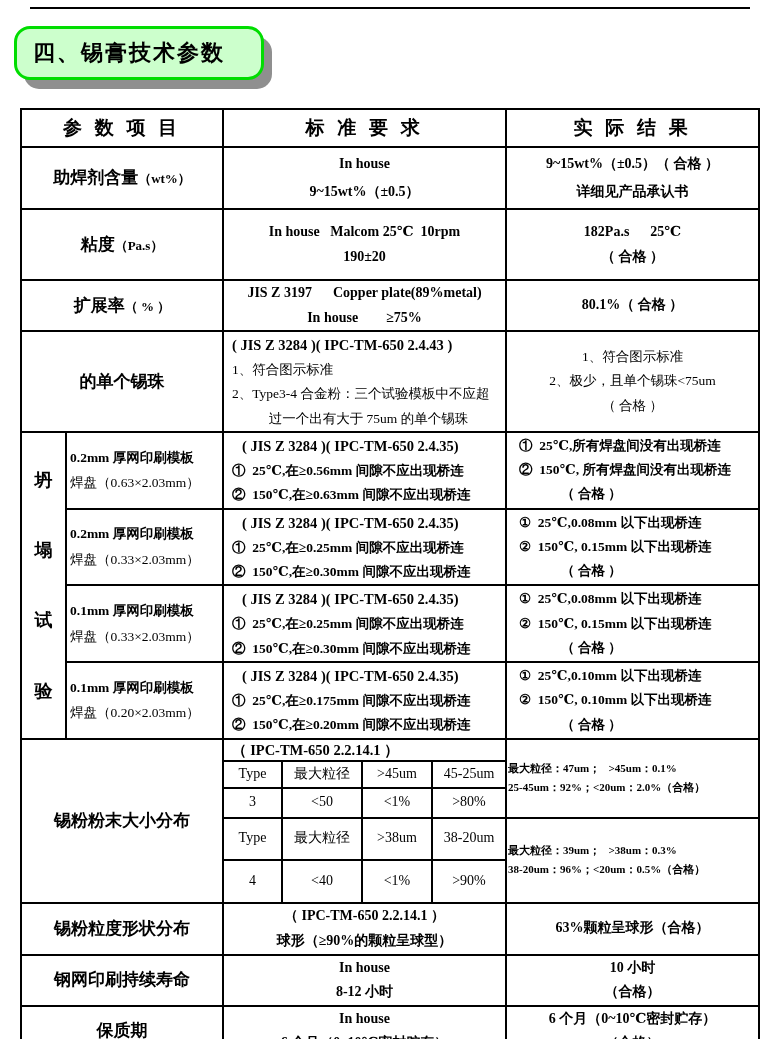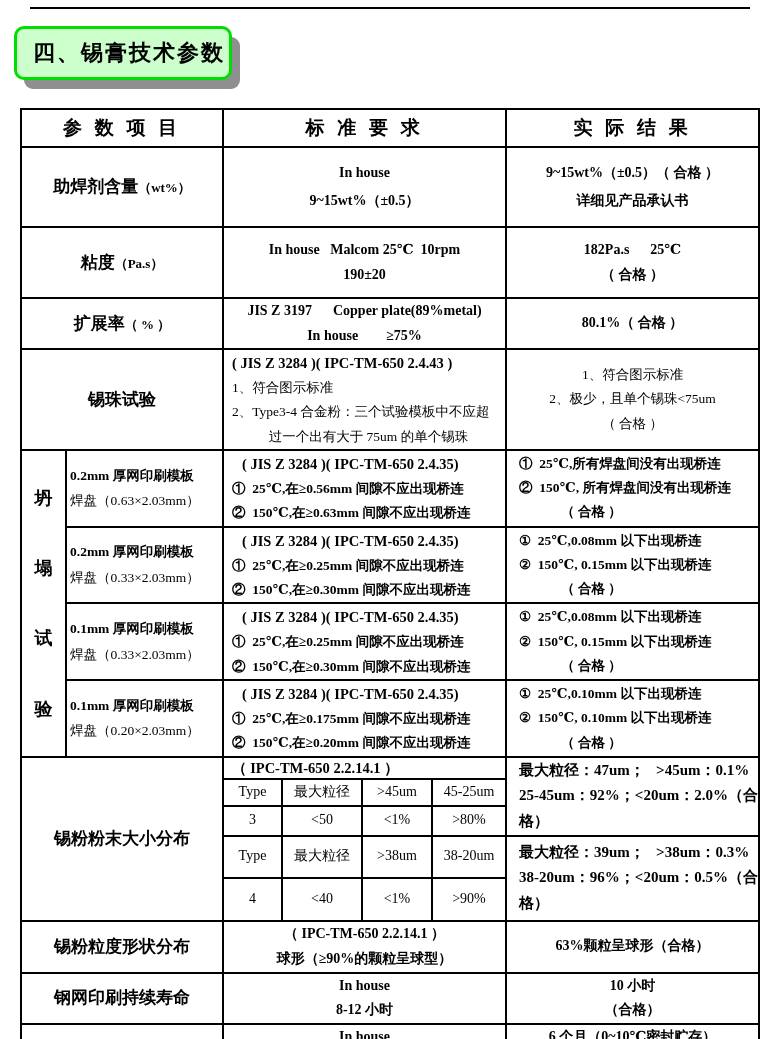--- a/index.html
+++ b/index.html
@@ -1,41 +1,41 @@
 <!DOCTYPE html>
 <html><head>
 <meta charset="utf-8">
 <style>
   html,body{margin:0;padding:0;background:#fff;}
   .page{position:relative;width:780px;height:1039px;background:#ffffff;overflow:hidden;
         font-family:"Liberation Serif","DejaVu Serif",serif;color:#000;}
   .top-rule{position:absolute;left:30px;top:7px;width:720px;height:2px;background:#000;}
   .title-box{position:absolute;left:14px;top:26px;display:inline-block;
-             background:#ccffcc;border:3px solid #00dd00;border-radius:10px;
-             padding:9px 4px 9px 16px;box-shadow:9px 10px 0 -1px #8f8f8f;}
+             background:#ccffcc;border:3px solid #00dd00;border-radius:16px;
+             padding:9px 36px 9px 16px;box-shadow:9px 10px 0 -1px #8f8f8f;}
   .title-box span{font-size:22px;font-weight:bold;letter-spacing:2px;}
   table.main{position:absolute;left:20px;top:108px;width:738px;border-collapse:collapse;table-layout:fixed;}
   td{border:2px solid #000;padding:0;vertical-align:middle;text-align:center;
      font-size:14px;line-height:1.75;overflow:hidden;}
   .pre{white-space:pre-wrap;font-weight:bold;}
   .b{font-weight:bold;}
   .hdr{font-size:19px;font-weight:bold;letter-spacing:4px;}
   .plabel{font-size:17px;font-weight:bold;}
   .plabel .unit{font-size:13px;}
   .vlabel{font-size:18px;font-weight:bold;white-space:pre-line;line-height:3.9;}
   .sublabel{text-align:left;padding-left:3px;font-size:13.5px;line-height:1.9;}
   .left{text-align:left;padding-left:8px;}
   .std-collapse{font-size:13.5px;line-height:1.8;}
   .std-collapse .shdr{font-size:14.5px;margin-left:10px;}
   .res-collapse{font-size:13.5px;line-height:1.8;padding-left:12px;}
   .res-collapse .pass{padding-left:42px;}
   .ball-std{font-size:13.5px;line-height:1.8;}
   .ball-std .shdr{font-size:14.5px;text-align:left;}
   .ball-std .cen{text-align:center;}
-  .powder-res{font-size:15px;line-height:1.7;padding-left:12px;}
+  .powder-res{font-size:11px;line-height:1.7;padding-left:1px;}
   .gap2>div{line-height:2.0;}
 </style>
 </head>
 <body>
 
 <div class="page">
   <div class="top-rule"></div>
 
   <div class="title-box">
     <span>四、锡膏技术参数</span>
@@ -52,21 +52,21 @@
         <col style="width:253px">
     </colgroup>
 
     <tbody>
         <tr style="height:38px">
       <td colspan="2" class="hdr">参 数 项 目</td>
       <td colspan="4" class="hdr">标 准 要 求</td>
       <td class="hdr">实 际 结 果</td>
     </tr>
 
-    <tr style="height:80px">
+    <tr style="height:62px">
       <td colspan="2" class="plabel">
         <span>助焊剂含量</span><span class="unit">（wt%）</span>
       </td>
       <td colspan="4" class="gap2">
         <div class="pre">In house</div>
         <div class="pre">9~15wt%（±0.5）</div>
       </td>
       <td class="gap2">
         <div class="pre">9~15wt%（±0.5）（ 合格 ）</div>
         <div class="pre">详细见产品承认书</div>
@@ -95,21 +95,21 @@
         <div class="pre b">JIS Z 3197      Copper plate(89%metal)</div>
         <div class="pre">In house        ≥75%</div>
       </td>
       <td>
         <div class="pre">80.1%（ 合格 ）</div>
       </td>
     </tr>
 
     <tr style="height:99px">
       <td colspan="2" class="plabel">
-        <span>锡珠试验</span>
+        <span>的单个锡珠</span>
       </td>
       <td colspan="4" class="left ball-std">
         <div class="shdr b">( JIS Z 3284 )( IPC-TM-650 2.4.43 )</div>
         <div>1、符合图示标准</div>
         <div>2、Type3-4 合金粉：三个试验模板中不应超</div>
         <div class="cen">过一个出有大于 75um 的单个锡珠</div>
       </td>
       <td class="ball-std">
         <div>1、符合图示标准</div>
         <div>2、极少，且单个锡珠&lt;75um</div>

